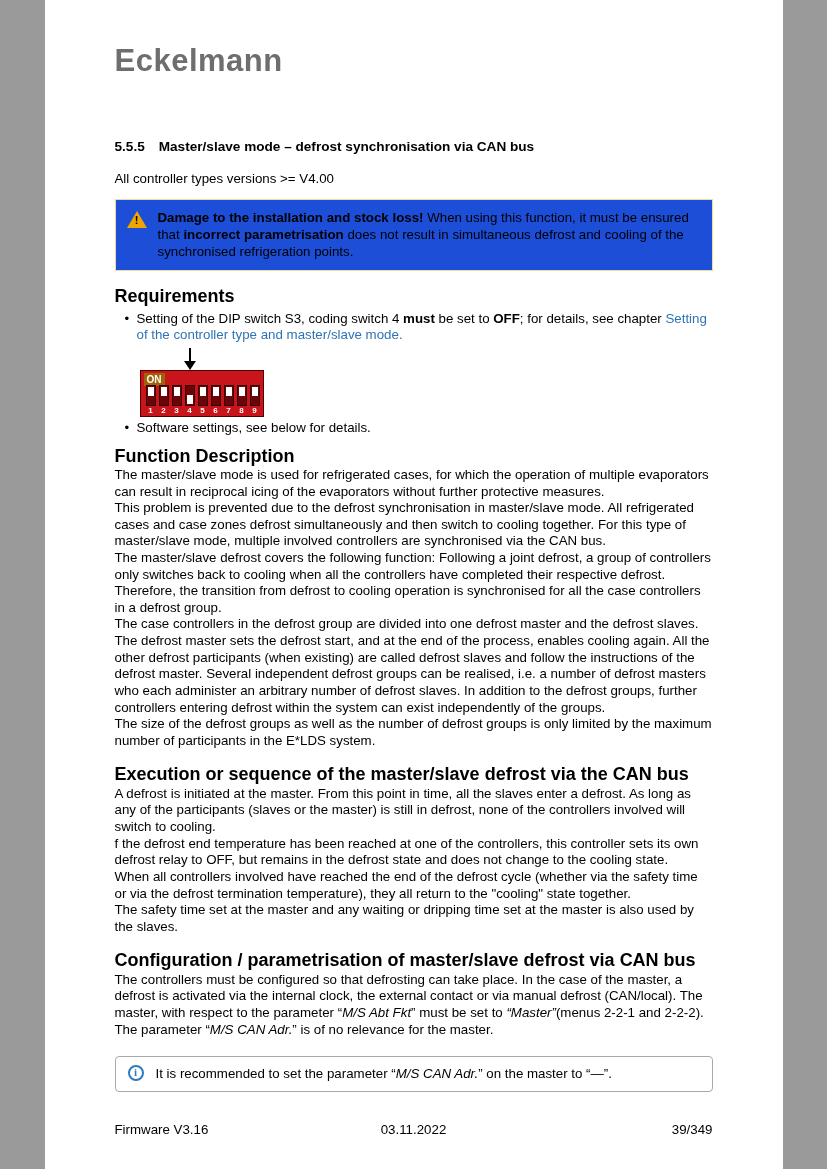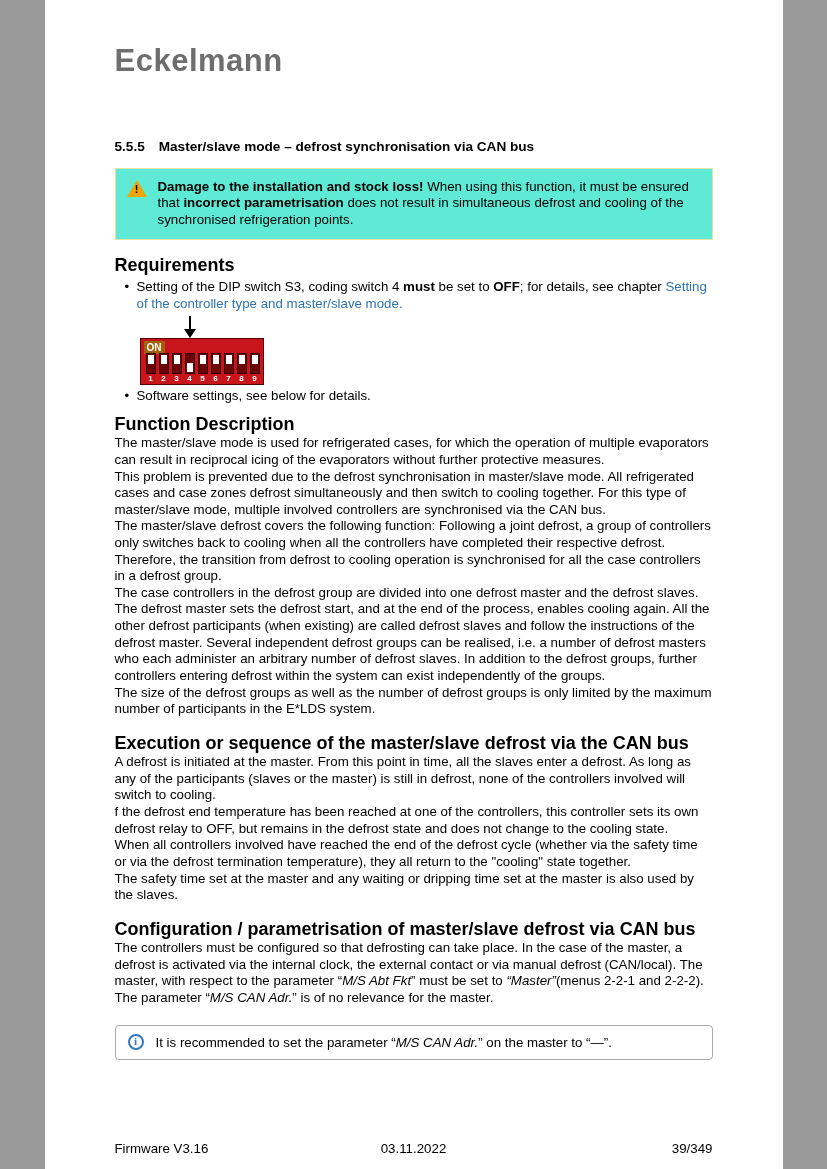--- a/index.html
+++ b/index.html
@@ -13,21 +13,21 @@
   .content { padding:0 70px; }
   .logo {
     padding-top:42px; font-size:31px; font-weight:bold; color:#6e6e6e;
     letter-spacing:0.5px;
   }
   h1.section { margin-top:58px; font-size:13.6px; font-weight:bold; }
   h1.section .h-num { margin-right:14px; }
   .intro { margin-top:15px; }
 
   .warnbox {
-    margin-top:12px; border:1px solid #e9dda2; background:#5eead4;
+    margin-top:12px; border:1px solid #e9dda2; background:#1d4ed8;
     border-radius:0; padding:10px 12px 10px 11px; display:flex; gap:11px;
   }
   .warn-icon { position:relative; width:20px; height:18px; flex:none; margin-top:1px; }
   .warn-icon .tri {
     position:absolute; left:0; top:0; width:0; height:0;
     border-left:10px solid transparent; border-right:10px solid transparent;
     border-bottom:17px solid #f0a500;
   }
   .warn-icon .excl { position:absolute; left:0; top:3px; width:20px; text-align:center;
     font-weight:bold; font-size:11px; color:#000; }
@@ -73,35 +73,36 @@
   .info-icon {
     width:16px; height:16px; border-radius:50%; border:2px solid #2f7bbf;
     color:#2f7bbf; flex:none; display:flex; align-items:center; justify-content:center;
     font-size:11px; font-weight:bold; margin-top:0px;
     font-family:"Liberation Serif", serif;
   }
   .info-icon::before { content:"i"; }
   .note-text { padding-top:1px; }
 
   .footer { position:absolute; left:70px; right:70px; bottom:30px; height:17px; }
-  .footer span { position:absolute; top:0; white-space:nowrap;margin-top:19px; }
+  .footer span { position:absolute; top:0; white-space:nowrap; }
   .f-left { left:0; }
   .f-center { left:0; right:0; text-align:center; }
   .f-right { right:0; }
 </style>
 </head>
 <body>
 
 <div class="page">
   <div class="content">
 
     <div class="logo">Eckelmann</div>
 
     <h1 class="section"><span class="h-num">5.5.5</span><span>Master/slave mode – defrost synchronisation via CAN bus</span></h1>
 
+    <p class="intro">All controller types versions &gt;= V4.00</p>
 
     <div class="warnbox">
       <div class="warn-icon">
           <span class="tri"></span>
           <span class="excl"></span>
         </div>
       <div class="warn-text"><b>Damage to the installation and stock loss!</b><span> When using this function, it must be ensured that </span><b>incorrect parametrisation</b><span> does not result in simultaneous defrost and cooling of the synchronised refrigeration points.</span></div>
     </div>
 
     <h2 class="sub">Requirements</h2>

